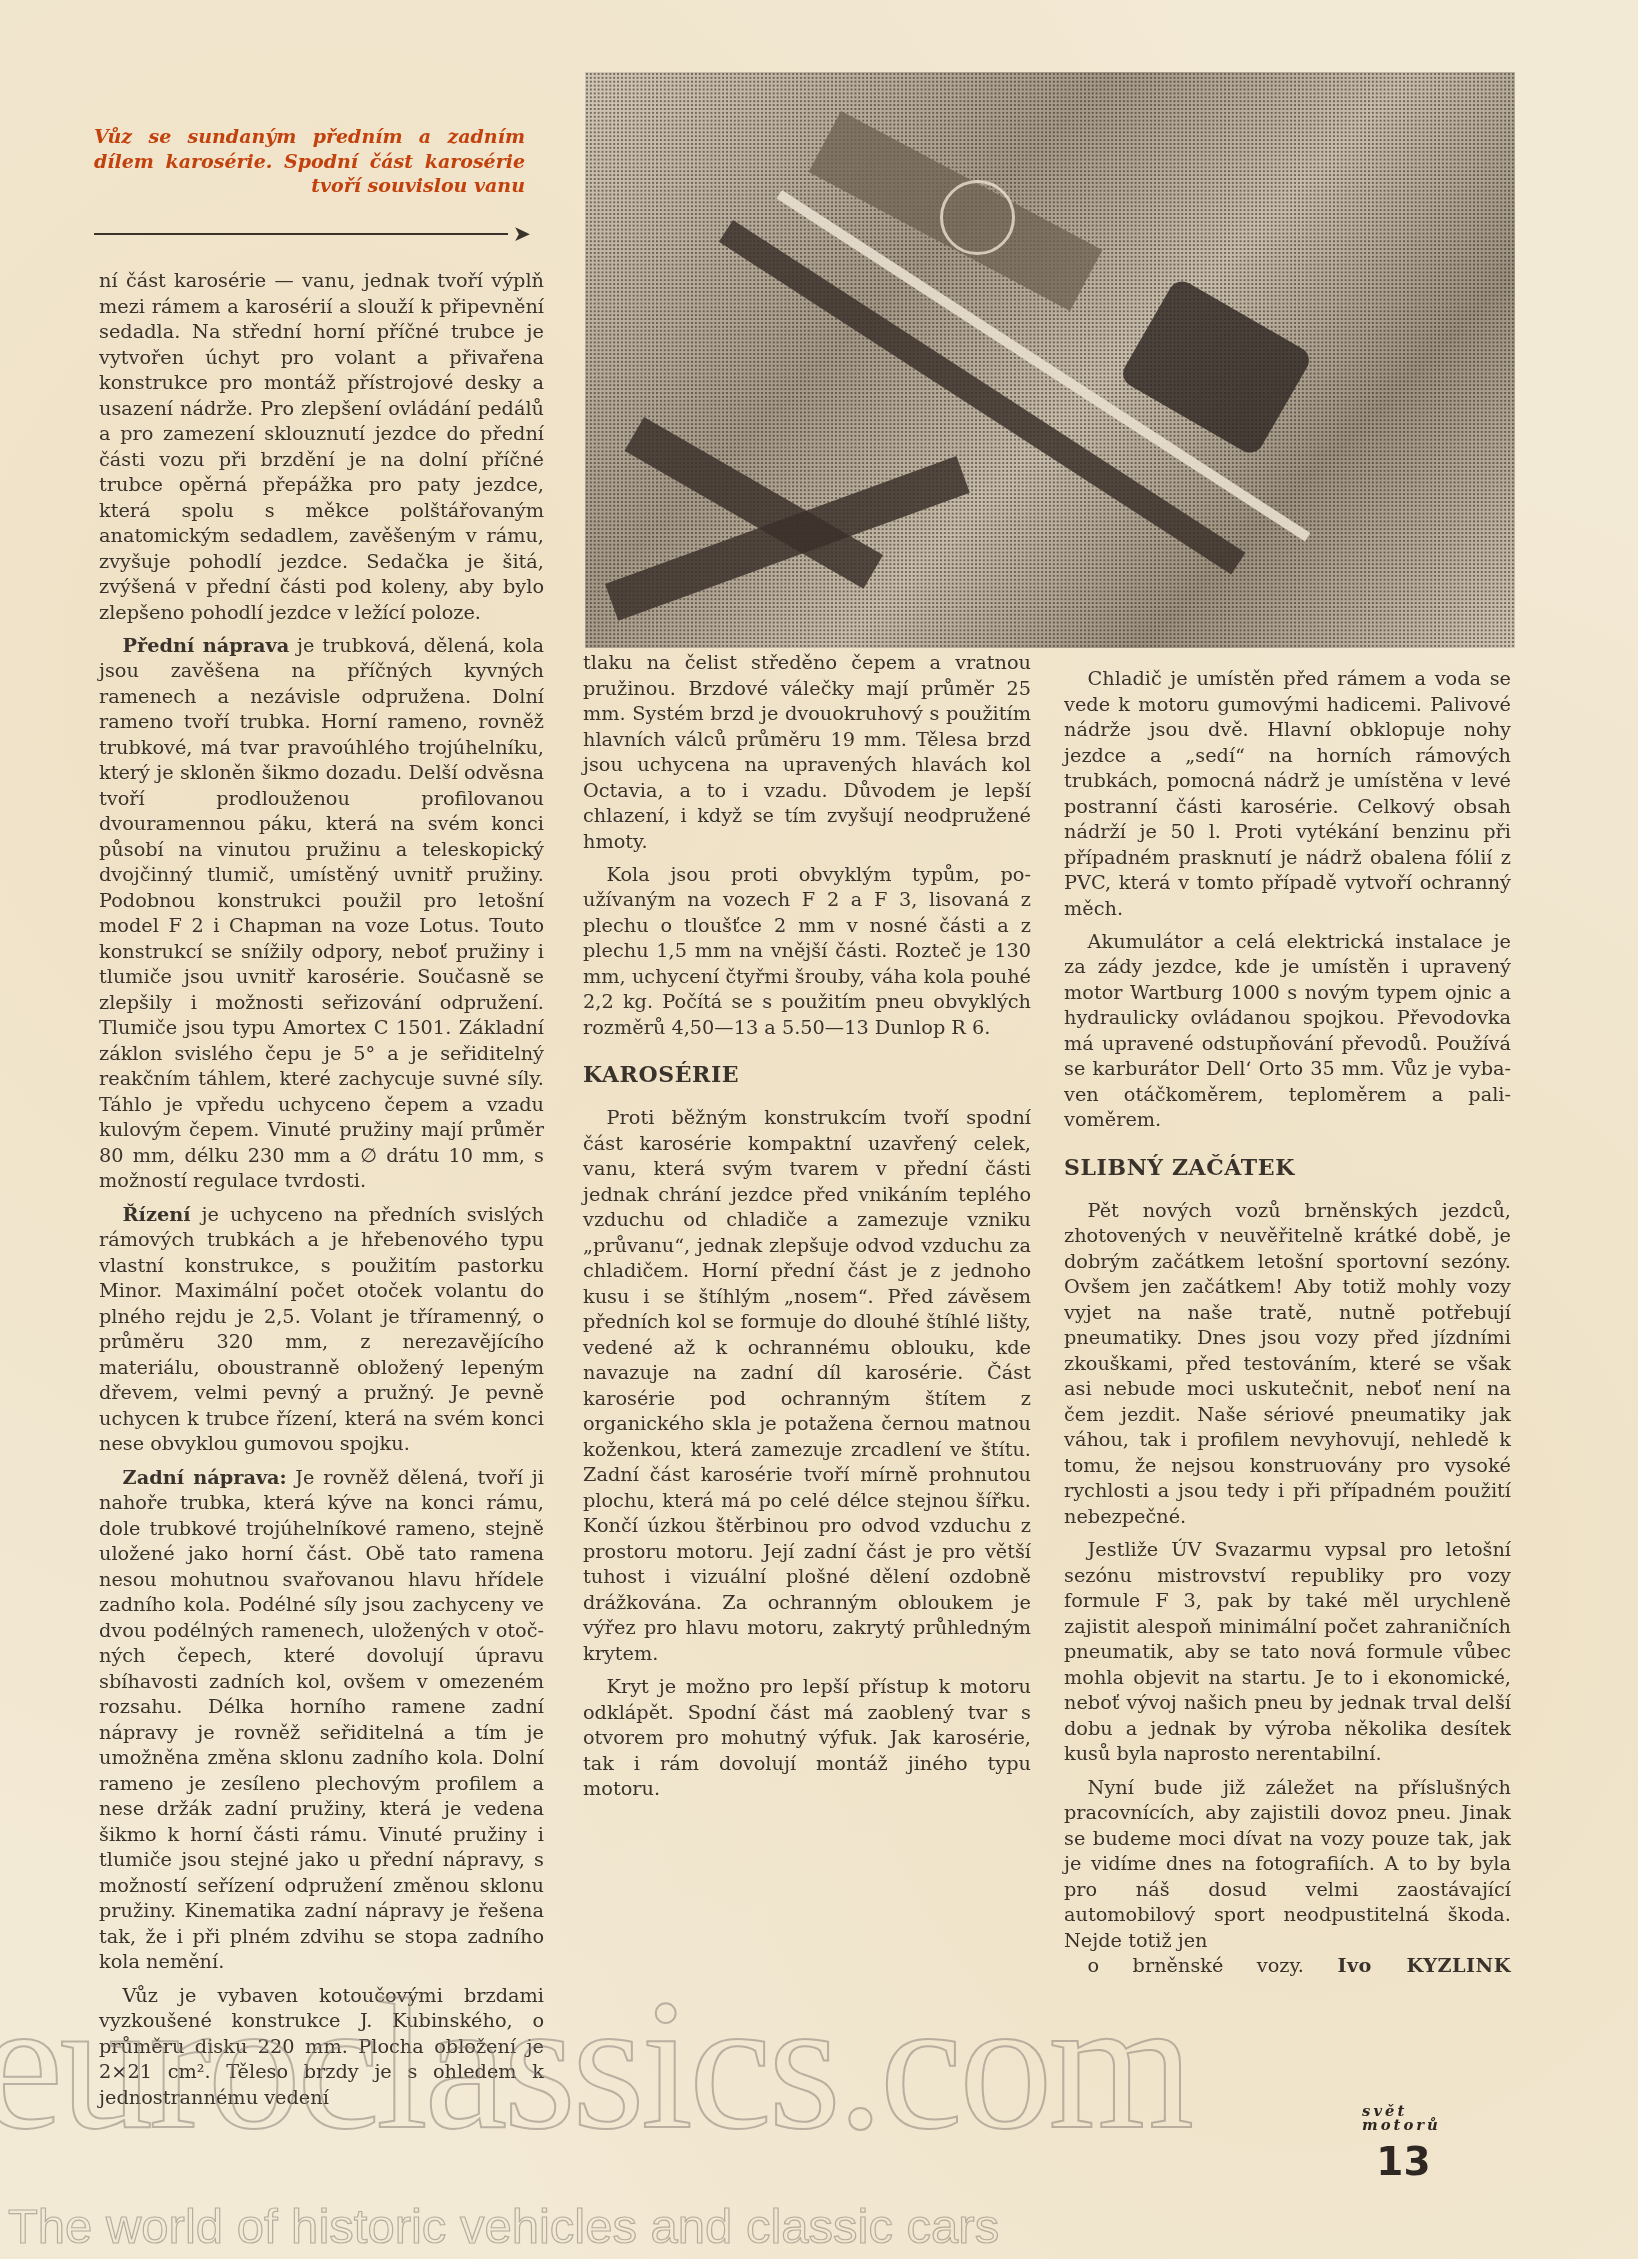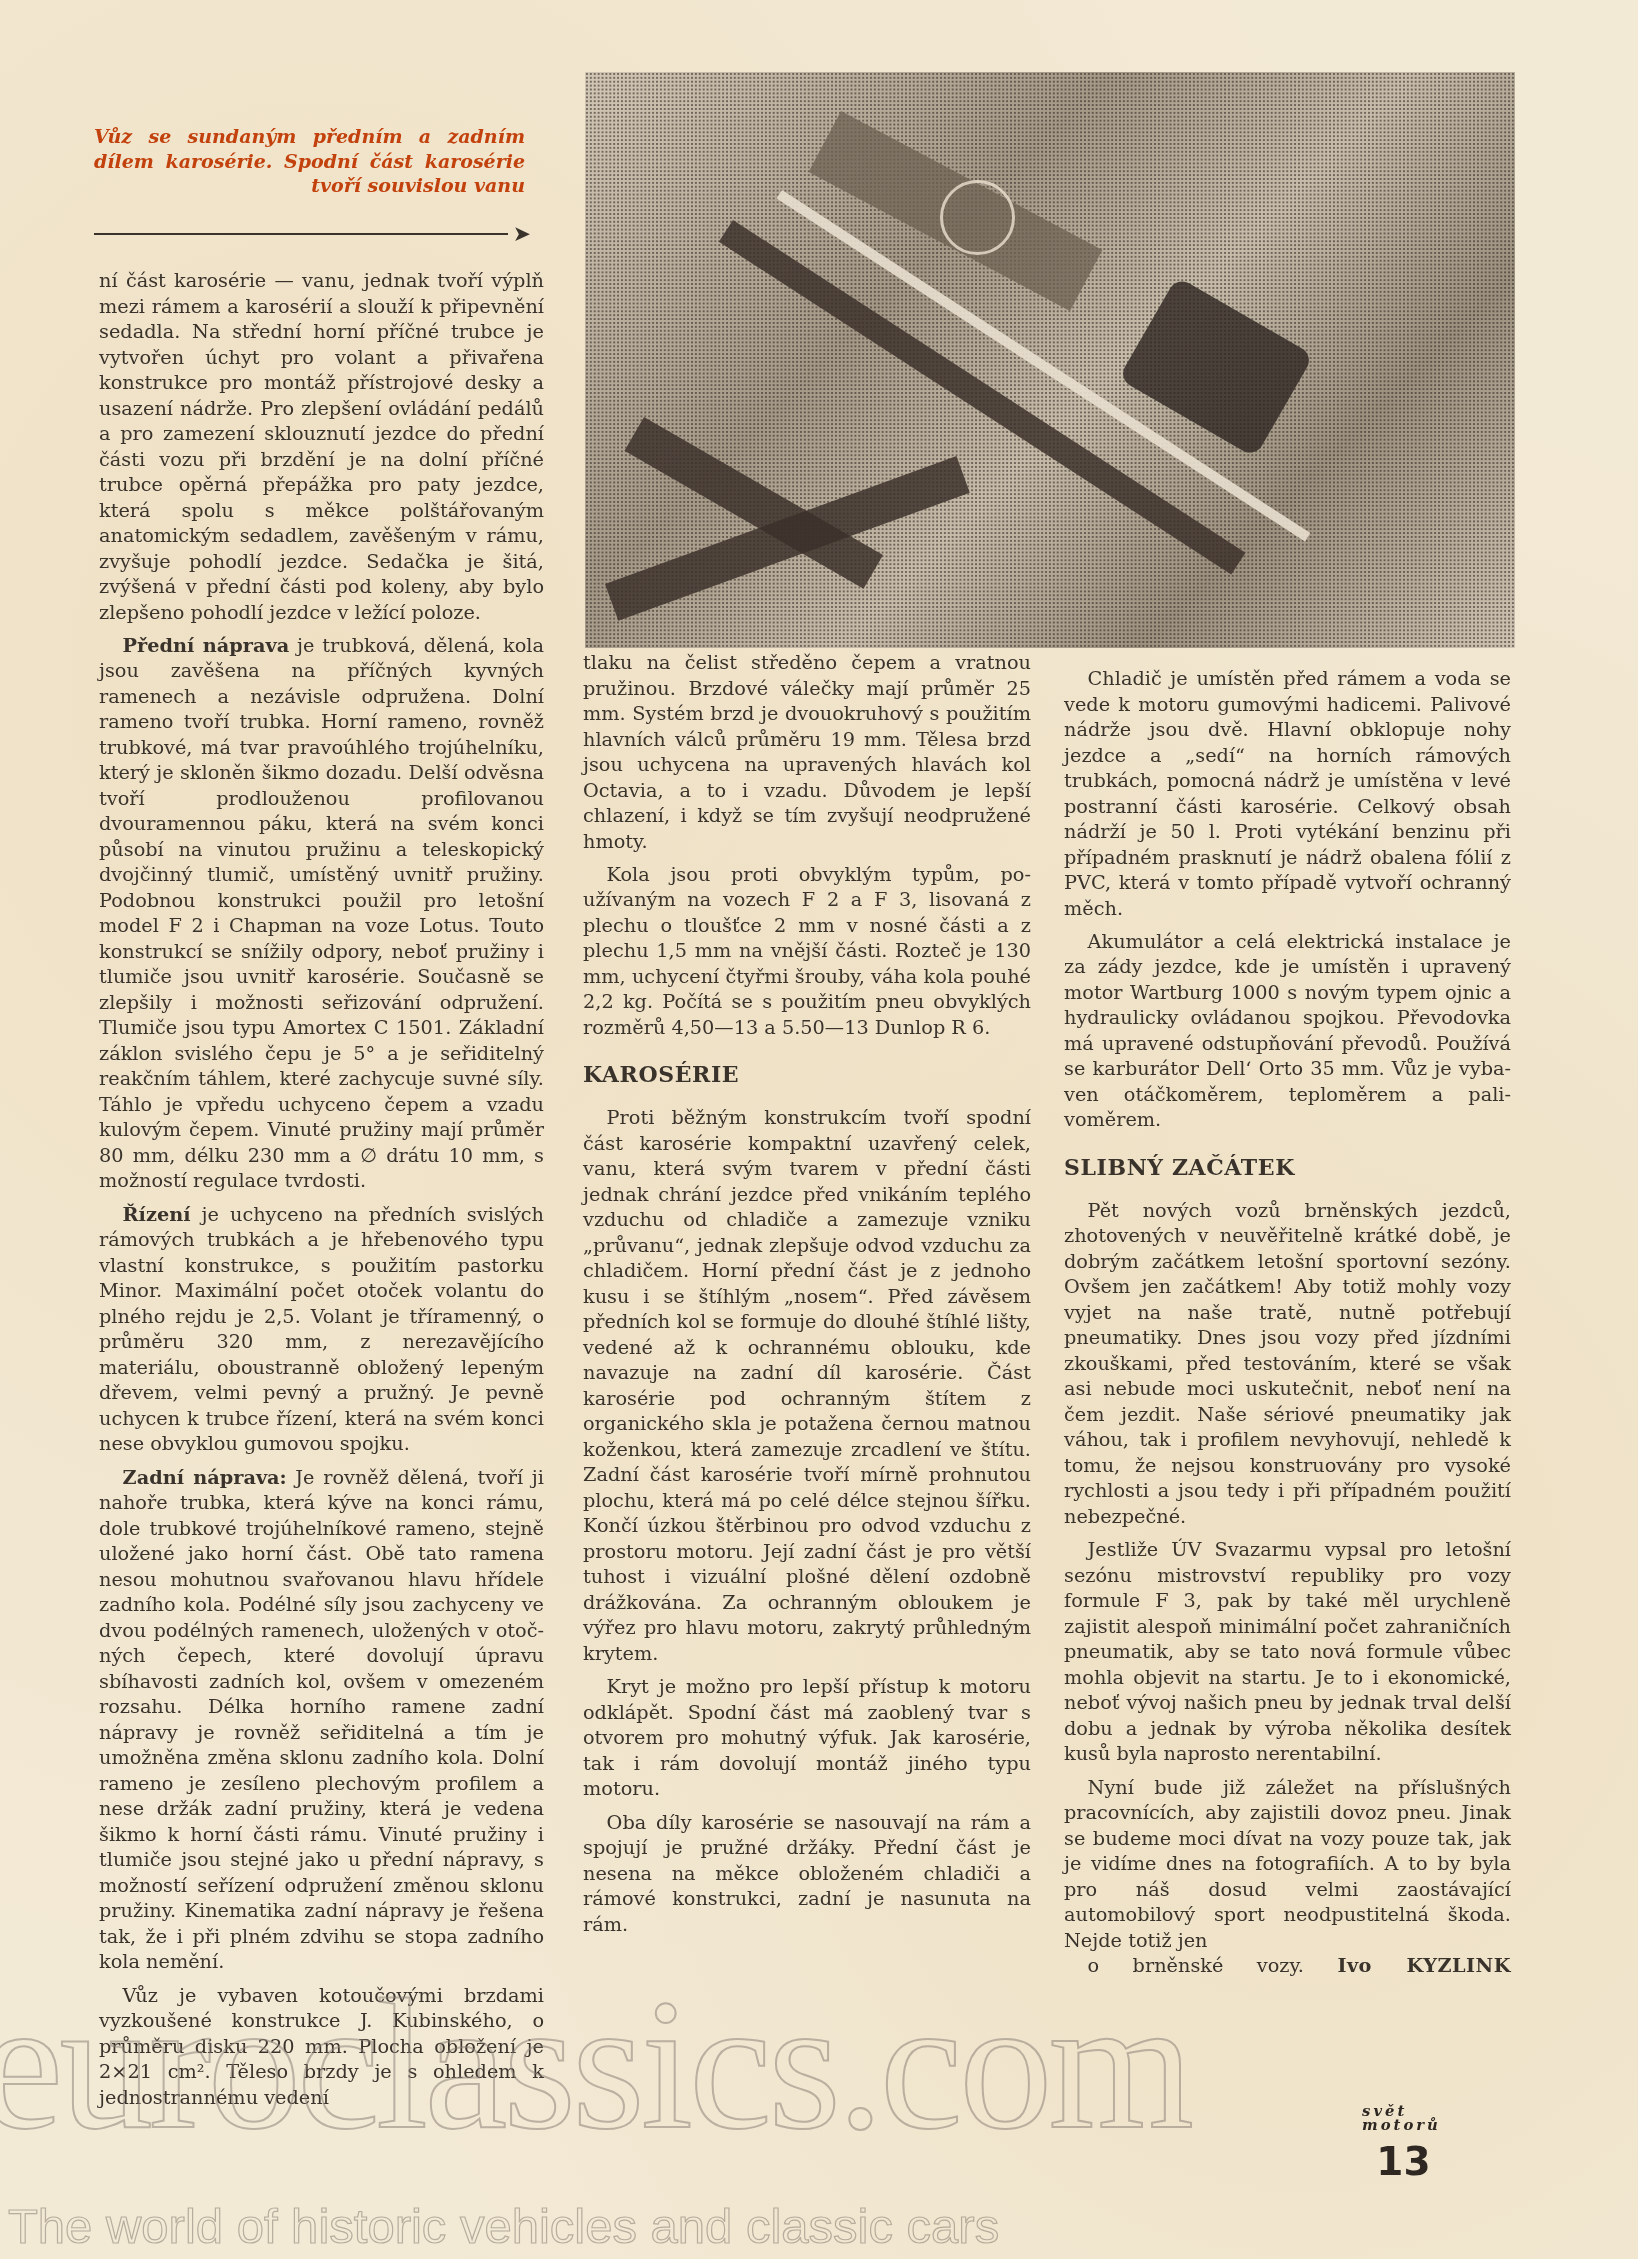--- a/index.html
+++ b/index.html
@@ -107,21 +107,20 @@
   <p><span class="runin">Zadní náprava:</span><span> Je rovněž dělená, tvo­ří ji nahoře trubka, která kýve na konci rámu, dole trubkové trojúhelníkové ra­meno, stejně uložené jako horní část. Obě tato ramena nesou mohutnou sva­řovanou hlavu hřídele zadního kola. Podélné síly jsou zachyceny ve dvou podélných ramenech, uložených v otoč­ných čepech, které dovolují úpravu sbíhavosti zadních kol, ovšem v omeze­ném rozsahu. Délka horního ramene zadní nápravy je rovněž seřiditelná a tím je umožněna změna sklonu zadního kola. Dolní rameno je zesíleno plecho­vým profilem a nese držák zadní pru­žiny, která je vedena šikmo k horní části rámu. Vinuté pružiny i tlumiče jsou stejné jako u přední nápravy, s možností seřízení odpružení změnou sklonu pružiny. Kinematika zadní ná­pravy je řešena tak, že i při plném zdvihu se stopa zadního kola nemění.</span></p>
   <p>Vůz je vybaven kotoučovými brzdami vyzkoušené konstrukce J. Kubinského, o průměru disku 220 mm. Plocha oblo­žení je 2×21 cm². Těleso brzdy je s ohledem k jednostrannému vedení</p>
 </div>
 
 <div class="col" id="col2">
   <p class="noindent">tlaku na čelist středěno čepem a vratnou pružinou. Brzdové válečky mají průměr 25 mm. Systém brzd je dvouokruhový s použitím hlavních válců průměru 19 mm. Tělesa brzd jsou uchycena na upra­vených hlavách kol Octavia, a to i vza­du. Důvodem je lepší chlazení, i když se tím zvyšují neodpružené hmoty.</p>
   <p>Kola jsou proti obvyklým typům, po­užívaným na vozech F 2 a F 3, lisovaná z plechu o tloušťce 2 mm v nosné části a z plechu 1,5 mm na vnější části. Roz­teč je 130 mm, uchycení čtyřmi šrouby, váha kola pouhé 2,2 kg. Počítá se s po­užitím pneu obvyklých rozměrů 4,50—13 a 5.50—13 Dunlop R 6.</p>
   <h2>KAROSÉRIE</h2>
   <p>Proti běžným konstrukcím tvoří spodní část karosérie kompaktní uza­vřený celek, vanu, která svým tvarem v přední části jednak chrání jezdce před vnikáním teplého vzduchu od chla­diče a zamezuje vzniku „průvanu“, jed­nak zlepšuje odvod vzduchu za chladi­čem. Horní přední část je z jednoho kusu i se štíhlým „nosem“. Před závě­sem předních kol se formuje do dlouhé štíhlé lišty, vedené až k ochrannému oblouku, kde navazuje na zadní díl karosérie. Část karosérie pod ochran­ným štítem z organického skla je pota­žena černou matnou koženkou, která zamezuje zrcadlení ve štítu. Zadní část karosérie tvoří mírně prohnutou plochu, která má po celé délce stejnou šířku. Končí úzkou štěrbinou pro odvod vzdu­chu z prostoru motoru. Její zadní část je pro větší tuhost i vizuální plošné dělení ozdobně drážkována. Za ochran­ným obloukem je výřez pro hlavu motoru, zakrytý průhledným krytem.</p>
   <p>Kryt je možno pro lepší přístup k motoru odklápět. Spodní část má za­oblený tvar s otvorem pro mohutný výfuk. Jak karosérie, tak i rám dovo­lují montáž jiného typu motoru.</p>
-  <p>Oba díly karosérie se nasouvají na rám a spojují je pružné držáky. Přední část je nesena na měkce obloženém chladiči a rámové konstrukci, zadní je nasunuta na rám.</p>
 </div>
 
 <div class="col" id="col3">
   <p>Chladič je umístěn před rámem a voda se vede k motoru gumovými hadi­cemi. Palivové nádrže jsou dvě. Hlavní obklopuje nohy jezdce a „sedí“ na hor­ních rámových trubkách, pomocná ná­drž je umístěna v levé postranní části karosérie. Celkový obsah nádrží je 50 l. Proti vytékání benzinu při případném prasknutí je nádrž obalena fólií z PVC, která v tomto případě vytvoří ochranný měch.</p>
   <p>Akumulátor a celá elektrická insta­lace je za zády jezdce, kde je umístěn i upravený motor Wartburg 1000 s no­vým typem ojnic a hydraulicky ovláda­nou spojkou. Převodovka má upravené odstupňování převodů. Používá se kar­burátor Dell‘ Orto 35 mm. Vůz je vyba­ven otáčkoměrem, teploměrem a pali­voměrem.</p>
   <h2>SLIBNÝ ZAČÁTEK</h2>
   <p>Pět nových vozů brněnských jezdců, zhotovených v neuvěřitelně krátké do­bě, je dobrým začátkem letošní sportovní sezóny. Ovšem jen začátkem! Aby totiž mohly vozy vyjet na naše tratě, nutně potřebují pneumatiky. Dnes jsou vozy před jízdními zkouškami, před testová­ním, které se však asi nebude moci uskutečnit, neboť není na čem jezdit. Naše sériové pneumatiky jak váhou, tak i profilem nevyhovují, nehledě k to­mu, že nejsou konstruovány pro vysoké rychlosti a jsou tedy i při případném použití nebezpečné.</p>
   <p>Jestliže ÚV Svazarmu vypsal pro le­tošní sezónu mistrovství republiky pro vozy formule F 3, pak by také měl urychleně zajistit alespoň minimální počet zahraničních pneumatik, aby se tato nová formule vůbec mohla objevit na startu. Je to i ekonomické, neboť vý­voj našich pneu by jednak trval delší dobu a jednak by výroba několika desí­tek kusů byla naprosto nerentabilní.</p>
   <p><span>Nyní bude již záležet na příslušných pracovnících, aby zajistili dovoz pneu. Jinak se budeme moci dívat na vozy pouze tak, jak je vidíme dnes na foto­grafiích. A to by byla pro náš dosud velmi zaostávající automobilový sport neodpustitelná škoda. Nejde totiž jen</span>
     <span class="byline"><span>o brněnské vozy.</span> <b>Ivo KYZLINK</b></span>

